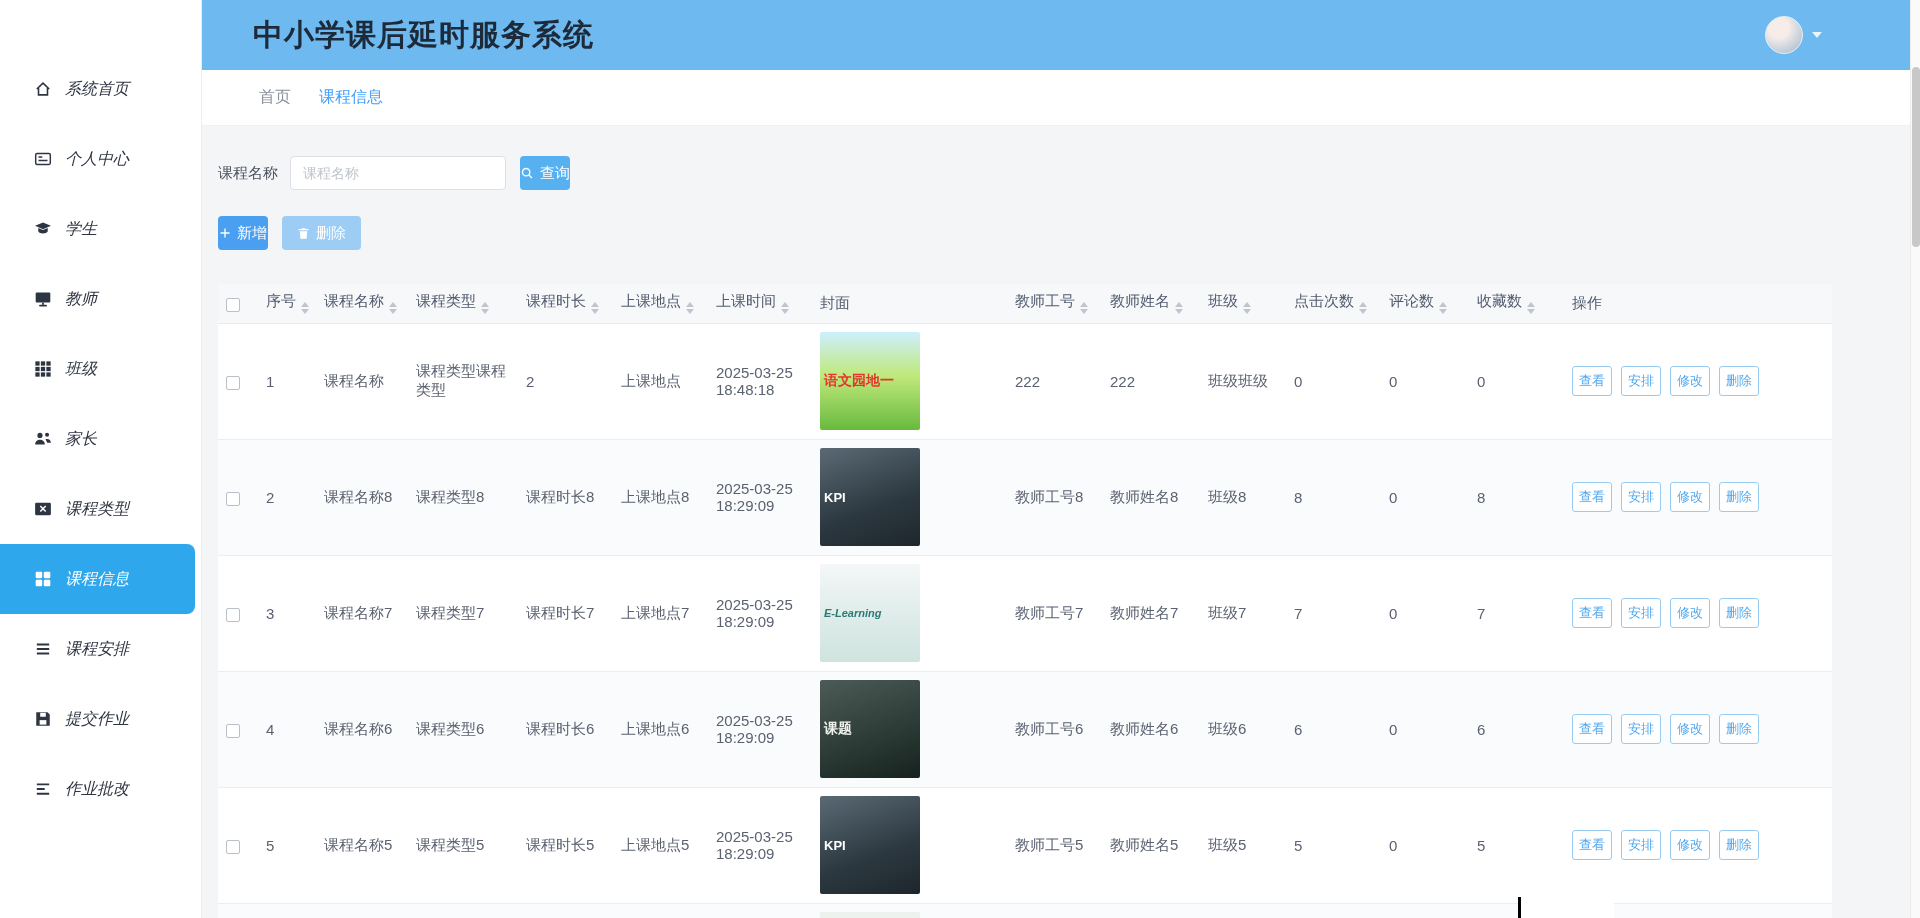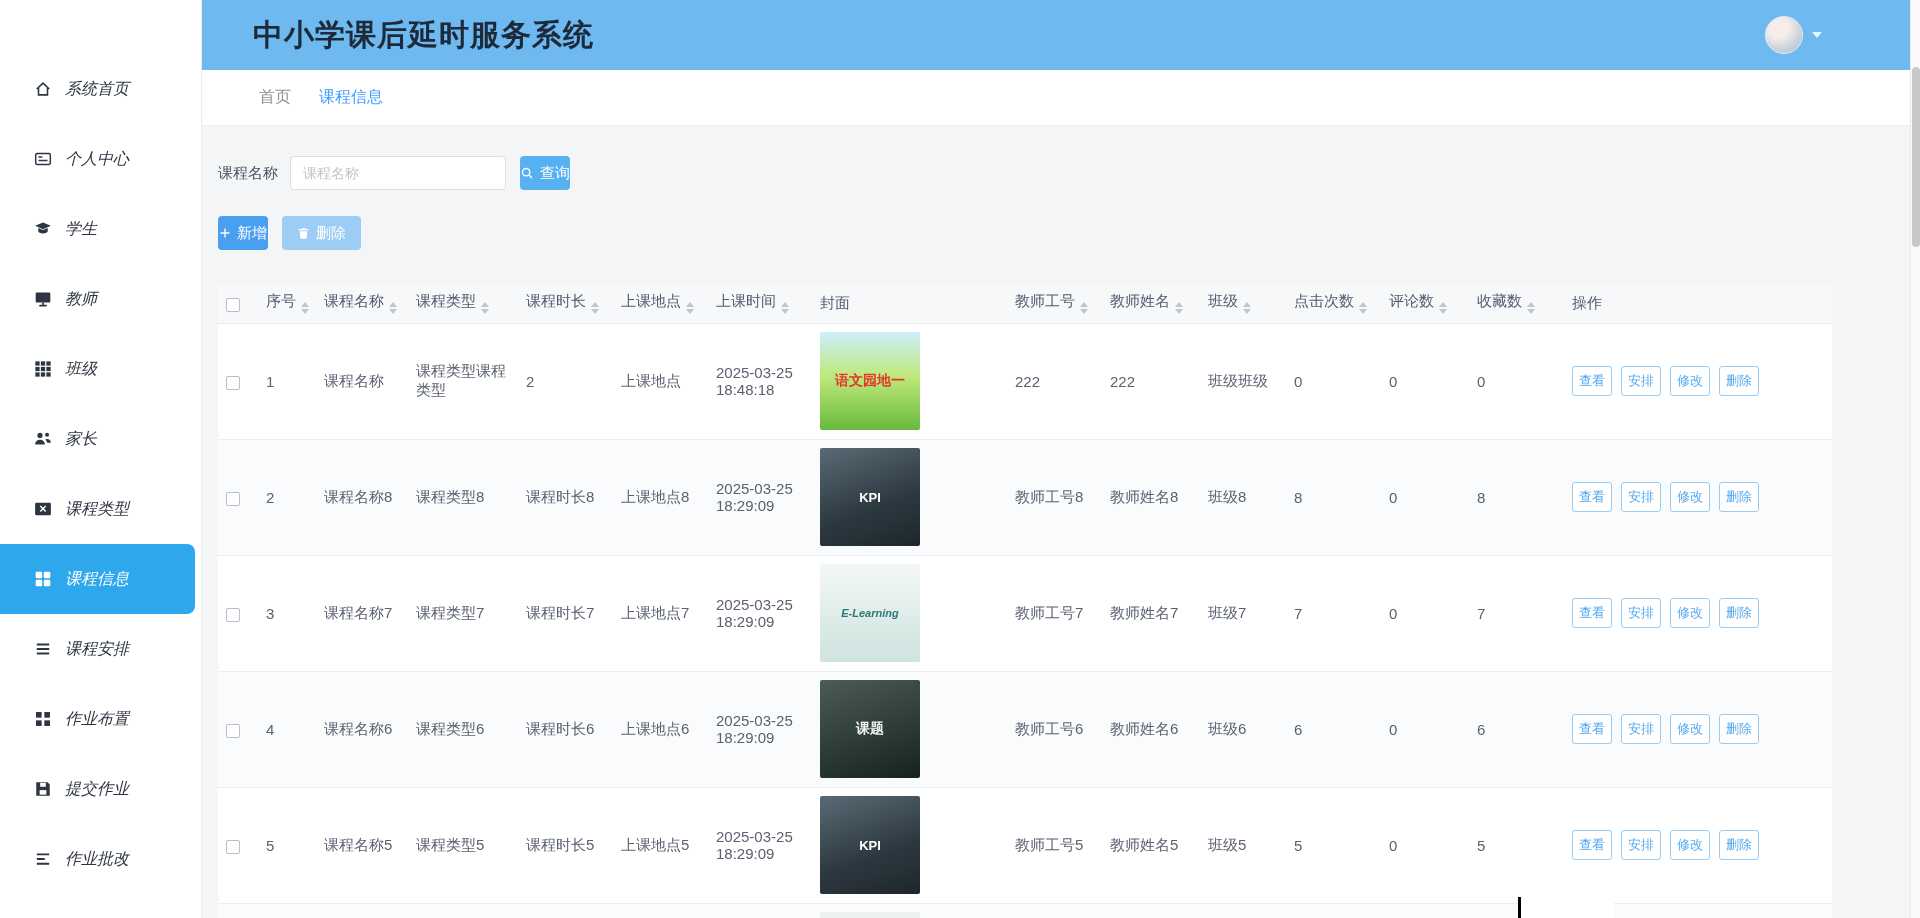--- a/index.html
+++ b/index.html
@@ -54,21 +54,21 @@
              border-bottom:1px solid #e8eaec; white-space:nowrap; }
   tbody tr { height:116px; }
   tbody tr:nth-child(even) { background:#fafbfc; }
   tbody td { padding:8px; border-bottom:1px solid #ebeef5; color:#5a6170; vertical-align:middle; }
   td.pre { white-space:pre-line; }
   .sort { display:inline-flex; flex-direction:column; margin-left:5px; vertical-align:-1px; gap:2px; cursor:pointer; }
   .s-up { width:0; height:0; border-left:4px solid transparent; border-right:4px solid transparent; border-bottom:5px solid #c0c4cc; }
   .s-dn { width:0; height:0; border-left:4px solid transparent; border-right:4px solid transparent; border-top:5px solid #c0c4cc; }
   .cb { appearance:none; -webkit-appearance:none; width:14px; height:14px; border:1px solid #b9c0ca; border-radius:2px; background:#fff; cursor:pointer; margin:0; display:inline-block; vertical-align:middle; }
 
-  .cover { width:100px; height:98px; display:flex; align-items:center; justify-content:center;
+  .cover { width:100px; height:98px; display:flex; align-items:center; 
            font-weight:bold; border-radius:2px; overflow:hidden; }
   .cover span { padding:2px 4px; }
   .cover.green-cartoon { background:linear-gradient(180deg,#cdeffe 0%,#bfe97a 45%,#69b93f 100%); color:#e2372f; font-size:14px; }
   .cover.dark-classroom { background:linear-gradient(160deg,#5a6a74 0%,#2c3840 60%,#1d262c 100%); color:#fff; font-size:13px; }
   .cover.elearning { background:linear-gradient(180deg,#f4f7f8 0%,#dcebe8 60%,#cfe3df 100%); color:#2b7a78; font-size:11px; font-style:italic; }
   .cover.chalkboard { background:linear-gradient(160deg,#4c5b55 0%,#25342e 70%,#17211d 100%); color:#eef1ee; font-size:14px; }
   .cover.light { background:#eef2ef; }
 
   .row-btn { font-size:13px; color:#53a8ee; background:#fff; border:1px solid #98ccf3; border-radius:3px;
              padding:5px 6px; margin-right:9px; cursor:pointer; font-family:inherit; }
@@ -172,31 +172,20 @@
         <div class="side-item">
           <span class="side-icon">
             <svg viewBox="0 0 16 16" fill="none" stroke="currentColor" stroke-width="1.8">
               <path d="M2.5 4h11M2.5 8h11M2.5 12h11"></path>
             </svg>
           </span>
           <span>课程安排</span>
         </div>
         <div class="side-item">
           <span class="side-icon">
-            <svg viewBox="0 0 16 16" fill="currentColor">
-              <rect x="1.8" y="1.8" width="5" height="5"></rect>
-              <rect x="9.2" y="1.8" width="5" height="5"></rect>
-              <rect x="1.8" y="9.2" width="5" height="5"></rect>
-              <rect x="9.2" y="9.2" width="5" height="5"></rect>
-            </svg>
-          </span>
-          <span>作业布置</span>
-        </div>
-        <div class="side-item">
-          <span class="side-icon">
             <svg viewBox="0 0 16 16">
               <path d="M2 2h10l2 2v10H2Z" fill="currentColor"></path>
               <rect x="5" y="9" width="6" height="4" fill="#fff"></rect>
               <rect x="5.5" y="2.5" width="5" height="3.5" fill="#fff"></rect>
             </svg>
           </span>
           <span>提交作业</span>
         </div>
         <div class="side-item">
           <span class="side-icon">

